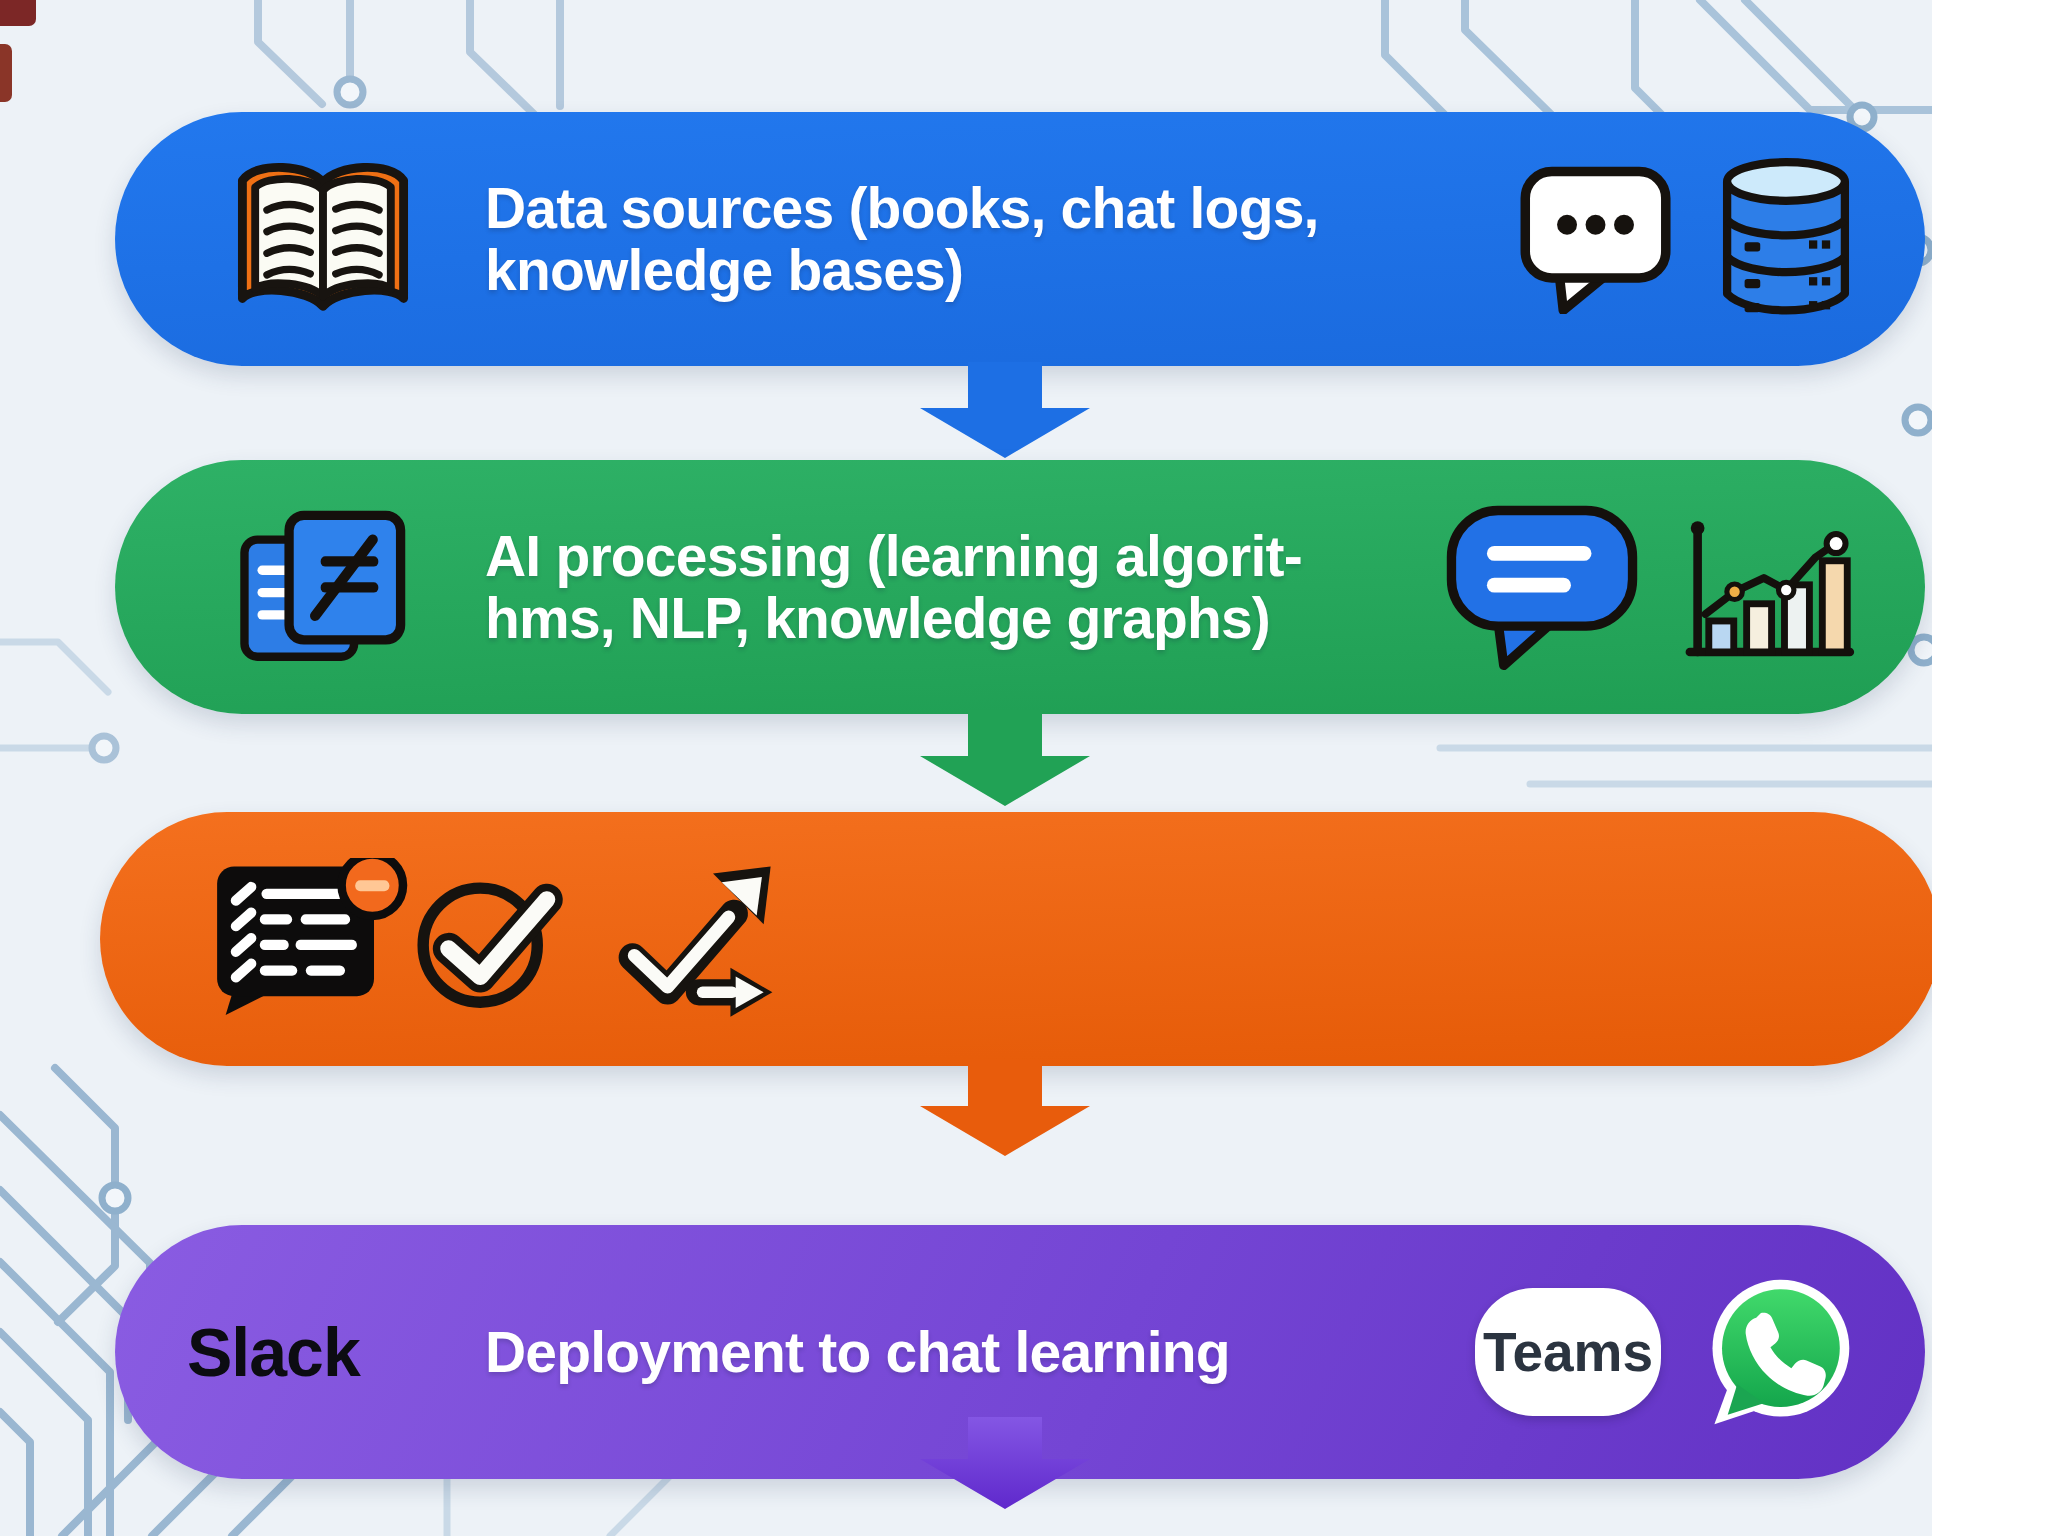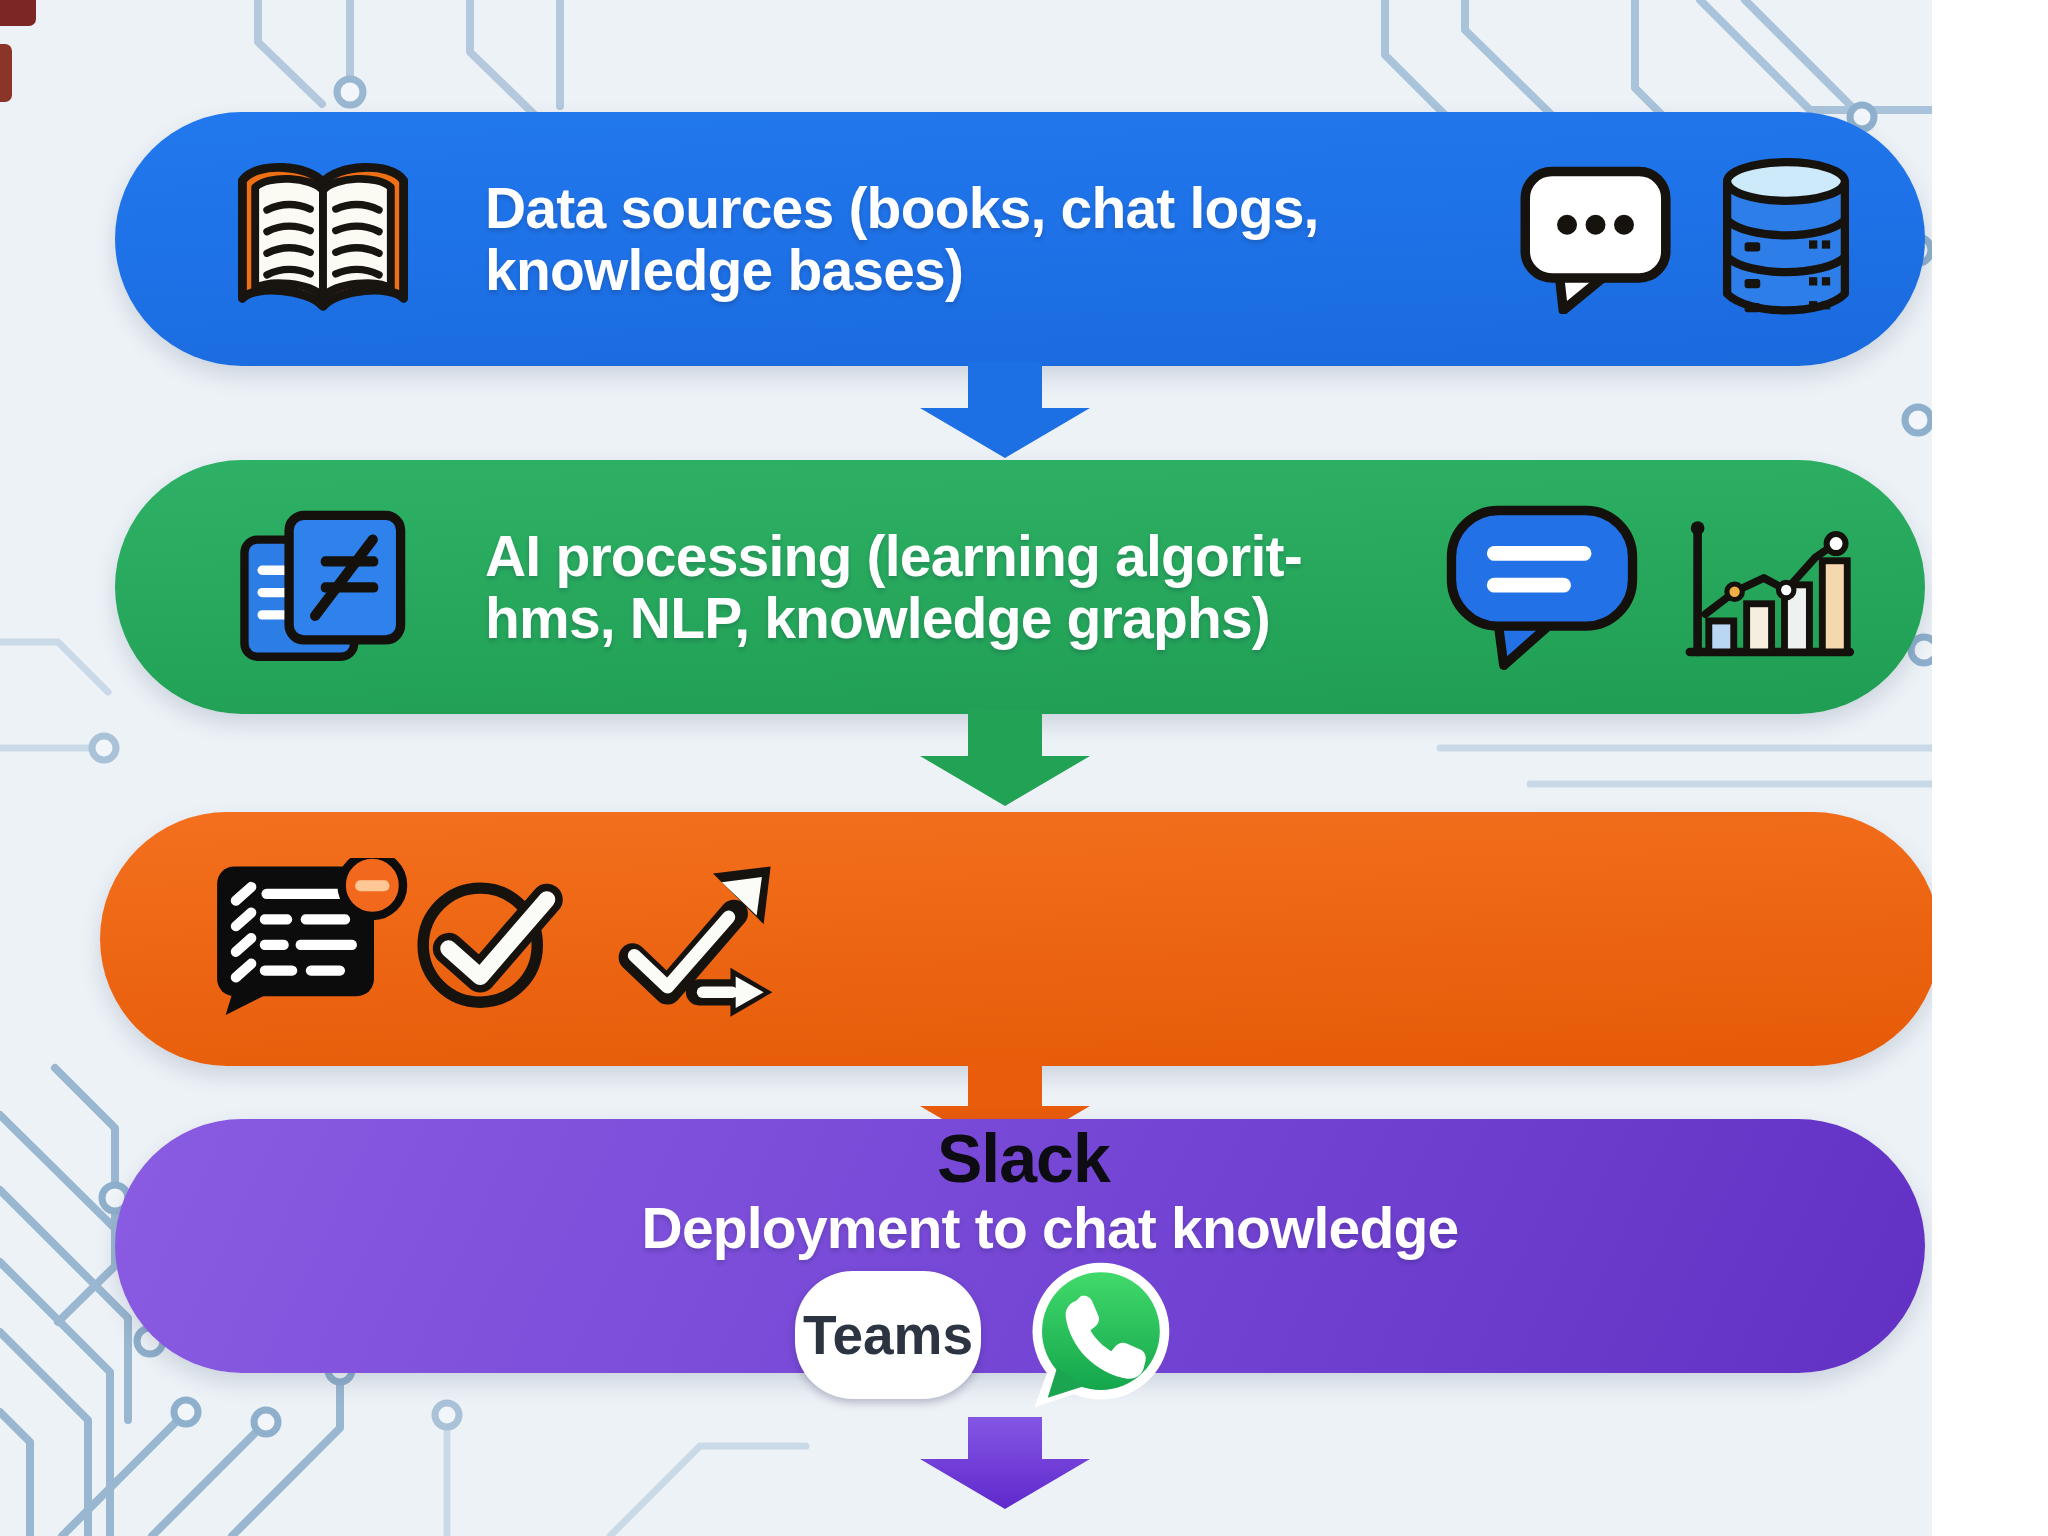--- a/index.html
+++ b/index.html
@@ -4,21 +4,21 @@
 <style>
   html,body{margin:0;padding:0;}
   body{font-family:"Liberation Sans", sans-serif;}
   #canvas{position:relative;width:1932px;height:1536px;background:#edf2f7;overflow:hidden;}
   #bg-circuit{position:absolute;left:0;top:0;width:2048px;height:1536px;}
   .bar{position:absolute;left:115px;width:1810px;height:254px;border-radius:132px;
        display:flex;align-items:center;box-shadow:0 10px 22px rgba(35,55,95,.16);}
   #bar-1{top:112px;background:linear-gradient(178deg,#2278ee 0%,#1a6ade 100%);}
   #bar-2{top:460px;background:linear-gradient(178deg,#2eb166 0%,#1f9e53 100%);}
   #bar-3{top:812px;left:100px;width:1840px;background:linear-gradient(178deg,#f4701e 0%,#e55a07 100%);}
-  #bar-4{top:1119px;background:linear-gradient(115deg,#8a5ce2 0%,#7445d4 55%,#6231c4 100%);flex-direction:column;}
+  #bar-4{top:1225px;background:linear-gradient(115deg,#8a5ce2 0%,#7445d4 55%,#6231c4 100%);}
   .left-icon{flex:none;margin-left:105px;width:205px;display:flex;justify-content:center;align-items:center;}
   .bar-text{flex:1;margin-left:60px;color:#fff;font-weight:bold;font-size:57px;line-height:62px;
             letter-spacing:-0.8px;text-shadow:0 3px 4px rgba(20,30,60,.2);}
   .bar-text div{white-space:nowrap;}
   .right-icons{flex:none;display:flex;align-items:center;gap:42px;margin-right:70px;}
   .slack-label{flex:none;margin-left:72px;width:238px;font-size:68px;font-weight:bold;
                color:#0c0c12;letter-spacing:-1px;}
   .teams-pill{width:186px;height:128px;background:#fff;border-radius:58px;display:flex;
               align-items:center;justify-content:center;color:#2b3440;font-size:55px;
               font-weight:bold;box-shadow:0 4px 8px rgba(30,20,70,.25);text-align:right;}
@@ -274,21 +274,21 @@
 
   <div class="arrow" id="arrow-3">
     <svg width="170" height="96" viewBox="0 0 170 96">
       <polygon points="48,0 122,0 122,46 170,46 85,96 0,46 48,46" fill="#e85c0c"></polygon>
     </svg>
   </div>
 
   <div class="bar" id="bar-4">
     <div class="slack-label">Slack</div>
     <div class="bar-text">
-      <div>Deployment to chat knowledge</div>
+      <div>Deployment to chat learning</div>
     </div>
     <div class="right-icons">
       <span class="teams-pill">Teams</span>
       <span>
         <svg width="152" height="152" viewBox="0 0 160 160">
           <defs>
             <linearGradient id="wg" x1="0" y1="0" x2="0" y2="1">
               <stop offset="0" stop-color="#41d96b"></stop>
                 <stop offset="1" stop-color="#14a64c"></stop>
             </linearGradient>

